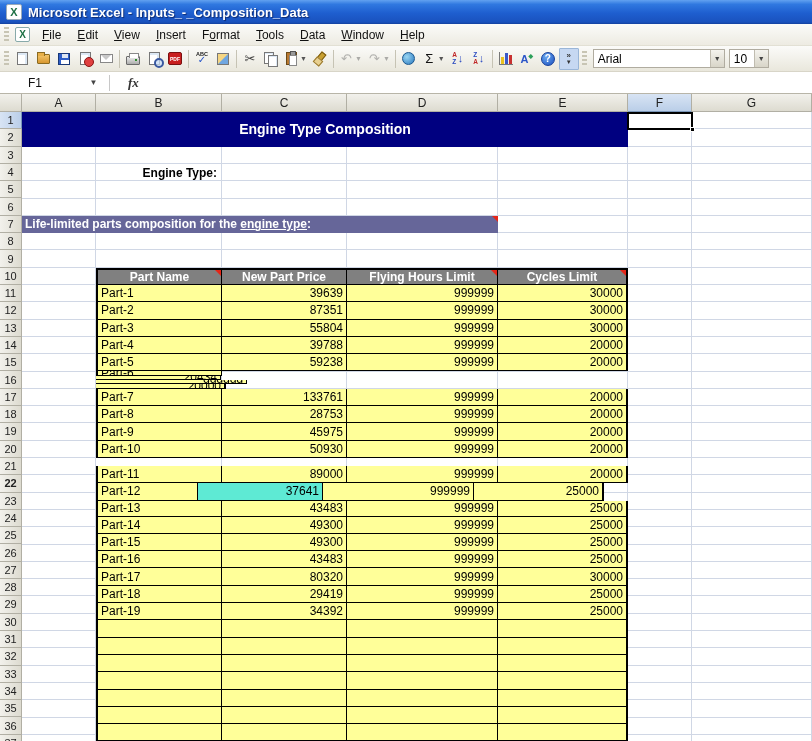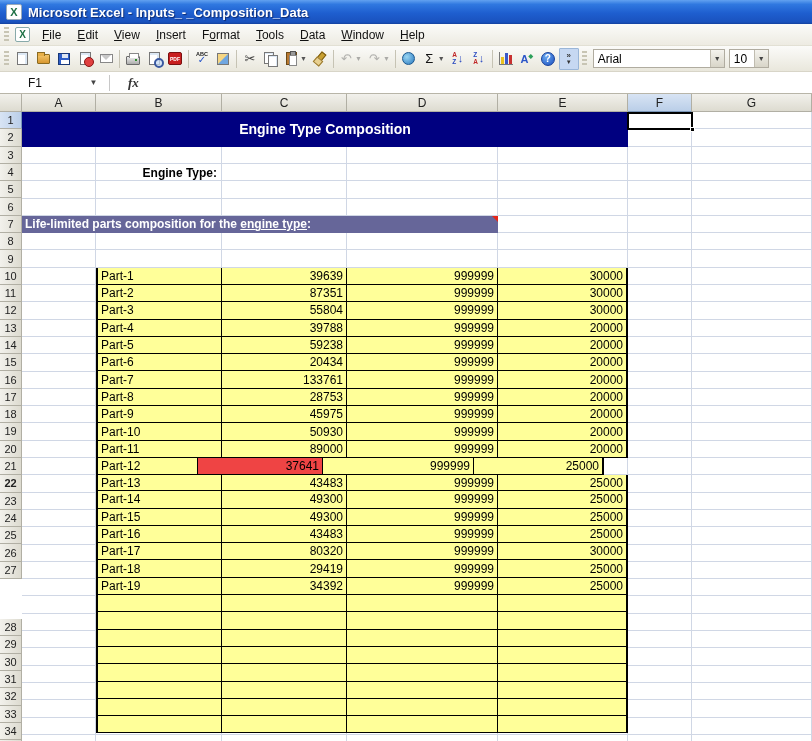--- a/index.html
+++ b/index.html
@@ -394,21 +394,21 @@
         <div class="rowh" style="height: 17.3px;">18</div>
         <div class="rowh" style="height: 17.3px;">19</div>
         <div class="rowh" style="height: 17.3px;">20</div>
         <div class="rowh" style="height: 17.3px;">21</div>
         <div class="rowh" style="height: 17.3px; font-weight: bold;">22</div>
         <div class="rowh" style="height: 17.3px;">23</div>
         <div class="rowh" style="height: 17.3px;">24</div>
         <div class="rowh" style="height: 17.3px;">25</div>
         <div class="rowh" style="height: 17.3px;">26</div>
         <div class="rowh" style="height: 17.3px;">27</div>
-        <div class="rowh" style="height: 17.3px; margin-top: 40px;">28</div>
+        <div class="rowh" style="height: 17.3px;">28</div>
         <div class="rowh" style="height: 17.3px;">29</div>
         <div class="rowh" style="height: 17.3px;">30</div>
         <div class="rowh" style="height: 17.3px;">31</div>
         <div class="rowh" style="height: 17.3px;">32</div>
         <div class="rowh" style="height: 17.3px;">33</div>
         <div class="rowh" style="height: 17.3px;">34</div>
         <div class="rowh" style="height: 17.3px;">35</div>
         <div class="rowh" style="height: 17.3px;">36</div>
         <div class="rowh" style="height: 17.3px;">37</div>
       </div>
@@ -465,20 +465,37 @@
       </div>
 
       <div class="engine-label" id="engine-label" style="left: 74px; top: 51.9px; width: 126px; height: 17.3px;">Engine Type:</div>
 
       <div class="section" id="section-header" style="left: 0px; top: 103.8px; width: 476px; height: 17.3px; background: rgb(102, 102, 153);">
         <span>Life-limited parts composition for the </span><span class="und">engine type</span><span>:</span>
         <span class="comment-tri"></span>
       </div>
 
       <div class="parts-table" id="parts-table" style="left: 74px; top: 155.7px;">
+          <div class="prow head" style="height: 17.3px;">
+            <div class="pcell first" style="width: 126px; background: rgb(128, 128, 128);">
+              <span>Part Name</span>
+              <span class="comment-tri"></span>
+            </div>
+            <div class="pcell" style="width: 125px; background: rgb(128, 128, 128);">
+              <span>New Part Price</span>
+            </div>
+            <div class="pcell" style="width: 151px; background: rgb(128, 128, 128);">
+              <span>Flying Hours Limit</span>
+              <span class="comment-tri"></span>
+            </div>
+            <div class="pcell last" style="width: 130px; background: rgb(128, 128, 128);">
+              <span>Cycles Limit</span>
+              <span class="comment-tri"></span>
+            </div>
+          </div>
           <div class="prow" style="height: 17.3px;">
             <div class="pcell first" style="width: 126px; background: rgb(255, 255, 153);">
               <span>Part-1</span>
             </div>
             <div class="pcell num" style="width: 125px; background: rgb(255, 255, 153);">
               <span>39639</span>
             </div>
             <div class="pcell num" style="width: 151px; background: rgb(255, 255, 153);">
               <span>999999</span>
             </div>
@@ -535,21 +552,21 @@
             <div class="pcell num" style="width: 125px; background: rgb(255, 255, 153);">
               <span>59238</span>
             </div>
             <div class="pcell num" style="width: 151px; background: rgb(255, 255, 153);">
               <span>999999</span>
             </div>
             <div class="pcell last num" style="width: 130px; background: rgb(255, 255, 153);">
               <span>20000</span>
             </div>
           </div>
-          <div class="prow" style="height: 17.3px;">
+          <div class="prow" style="height: 17.3px; flex-direction: column;">
             <div class="pcell first" style="width: 126px; background: rgb(255, 255, 153);">
               <span>Part-6</span>
             </div>
             <div class="pcell num" style="width: 125px; background: rgb(255, 255, 153);">
               <span>20434</span>
             </div>
             <div class="pcell num" style="width: 151px; background: rgb(255, 255, 153);">
               <span>999999</span>
             </div>
             <div class="pcell last num" style="width: 130px; background: rgb(255, 255, 153);">
@@ -605,39 +622,39 @@
             <div class="pcell num" style="width: 125px; background: rgb(255, 255, 153);">
               <span>50930</span>
             </div>
             <div class="pcell num" style="width: 151px; background: rgb(255, 255, 153);">
               <span>999999</span>
             </div>
             <div class="pcell last num" style="width: 130px; background: rgb(255, 255, 153);">
               <span>20000</span>
             </div>
           </div>
-          <div class="prow" style="height: 17.3px;">
+          <div class="prow" style="height: 17.3px; margin-top: 8px;">
             <div class="pcell first" style="width: 126px; background: rgb(255, 255, 153);">
               <span>Part-11</span>
             </div>
             <div class="pcell num" style="width: 125px; background: rgb(255, 255, 153);">
               <span>89000</span>
             </div>
             <div class="pcell num" style="width: 151px; background: rgb(255, 255, 153);">
               <span>999999</span>
             </div>
             <div class="pcell last num" style="width: 130px; background: rgb(255, 255, 153);">
               <span>20000</span>
             </div>
           </div>
           <div class="prow" style="height: 17.3px;">
             <div class="pcell first" style="width: 102px; background: rgb(255, 255, 153);">
               <span>Part-12</span>
             </div>
-            <div class="pcell num" style="width: 125px; background: #ef4444;">
+            <div class="pcell num" style="width: 125px; background: #5eead4;">
               <span>37641</span>
             </div>
             <div class="pcell num" style="width: 151px; background: rgb(255, 255, 153);">
               <span>999999</span>
             </div>
             <div class="pcell last num" style="width: 130px; background: rgb(255, 255, 153);">
               <span>25000</span>
             </div>
           </div>
           <div class="prow" style="height: 16px;">

